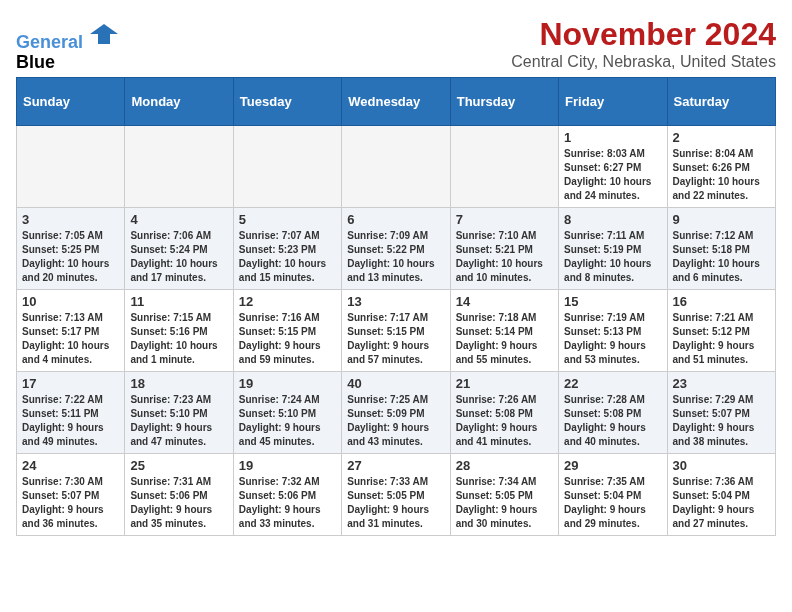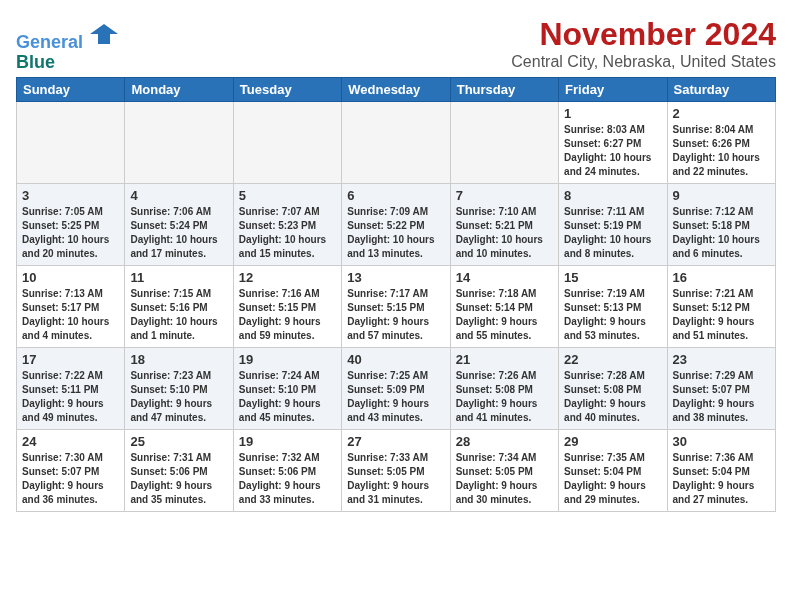--- a/index.html
+++ b/index.html
@@ -49,21 +49,21 @@
     }
     table {
       width: 100%;
       border-collapse: collapse;
       table-layout: fixed;
     }
     th {
       background-color: #2a72b8;
       color: white;
       text-align: left;
-      padding: 4px 6px;
+      padding: 16px 6px;
       font-size: 13px;
       font-weight: bold;
       border: 1px solid #1a5a9a;
     }
     td {
       border: 1px solid #ccc;
       vertical-align: top;
       padding: 4px 5px;
       height: 80px;
       background: #fff;
@@ -92,21 +92,21 @@
 
 <div class="header-area">
   <div class="logo">
     <div>
       <div class="logo-text">
         <span>General</span>
         <svg class="logo-icon" viewBox="0 0 28 28">
           <polygon points="14,4 28,14 20,14 20,24 8,24 8,14 0,14" fill="#2a72b8"></polygon>
         </svg>
       </div>
-      <div class="logo-text"><span style="color:#0f766e">Blue</span></div>
+      <div class="logo-text"><span style="color:#000000">Blue</span></div>
     </div>
   </div>
   <div class="title-area">
     <div class="month-title">November 2024</div>
     <div class="location">Central City, Nebraska, United States</div>
   </div>
 </div>
 
 <table>
   <thead>

